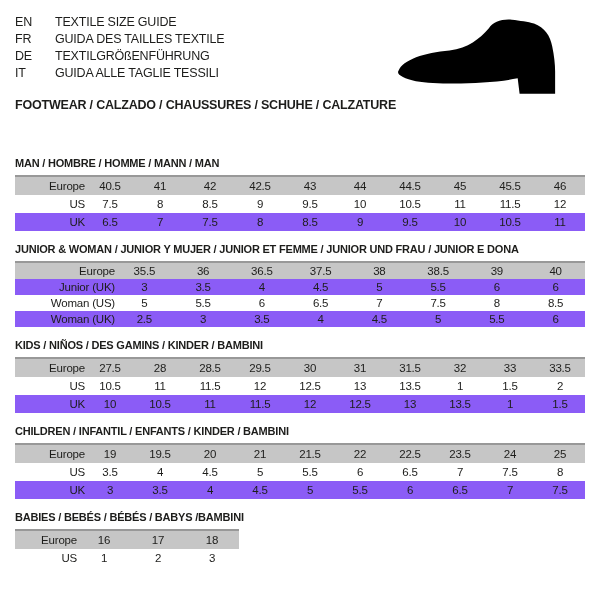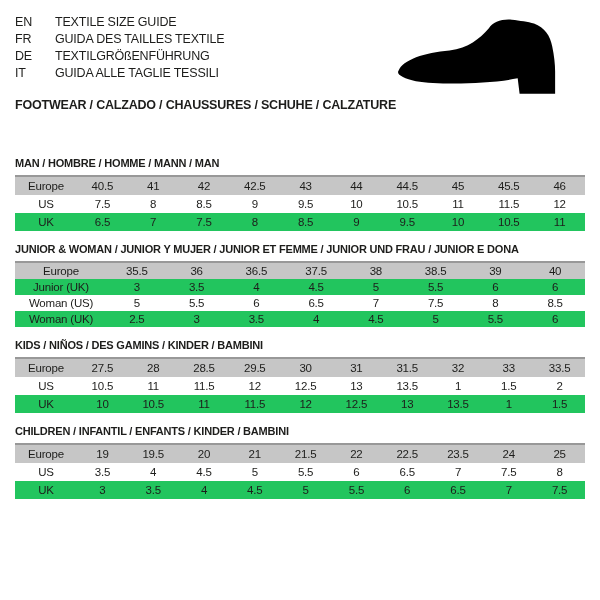--- a/index.html
+++ b/index.html
@@ -21,25 +21,25 @@
 
   
   .sections { margin-top:44px; }
   .section { margin-bottom:12px; }
   .section-title { font-weight:bold; font-size:11px; line-height:12px; margin-bottom:6px; }
 
   table { border-collapse:collapse; table-layout:fixed; width:570px; border-top:2px solid #989898; }
   .section.narrow table { width:224px; }
   td { font-size:11.5px; height:18px; padding:0; text-align:center; overflow:hidden; white-space:nowrap; }
   .section.junior td { height:16px; }
-  td.lbl { text-align:center; }
+  td.lbl { text-align:right; padding-left:8px; }
   .section.full td.lbl   { width:62px; }
   .section.junior td.lbl { width:92px; }
   .section.narrow td.lbl { width:54px; }
-  tr.alt td { background:#22c55e; }
+  tr.alt td { background:#8b5cf6; }
   tr.hdr td { background:#c6c6c6; }
 </style>
 </head>
 <body>
 
 <div class="page">
 
   <div class="lang-list">
     <div class="lang-row">
       <span class="lang-code">EN</span>
@@ -265,15 +265,34 @@
               <td>5.5</td>
               <td>6</td>
               <td>6.5</td>
               <td>7</td>
               <td>7.5</td>
             </tr>
           </tbody>
         </table>
   </div>
 
+  <div class="section narrow">
+    <div class="section-title">BABIES / BEBÉS / BÉBÉS / BABYS /BAMBINI</div>
+    <table>
+          <tbody>
+            <tr class="hdr">
+              <td class="lbl">Europe</td>
+              <td>16</td>
+              <td>17</td>
+              <td>18</td>
+            </tr>
+            <tr>
+              <td class="lbl">US</td>
+              <td>1</td>
+              <td>2</td>
+              <td>3</td>
+            </tr>
+          </tbody>
+        </table>
+  </div>
 </div>
 
 </div>
 
 </body></html>

